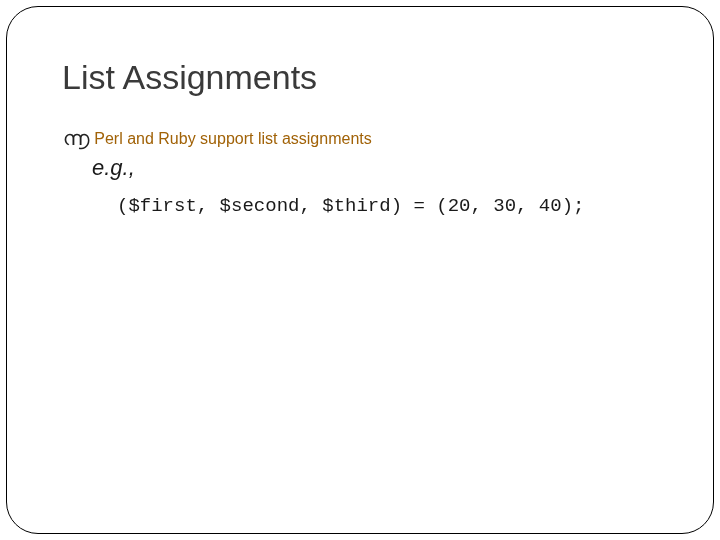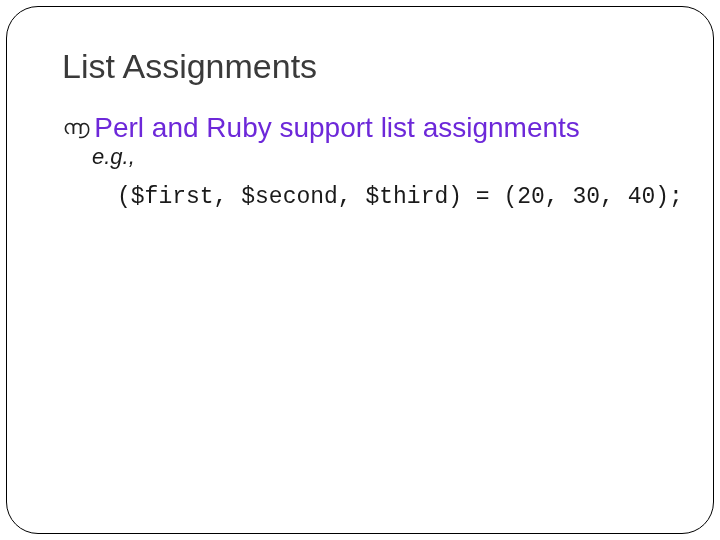--- a/index.html
+++ b/index.html
@@ -2,21 +2,21 @@
 <html><head>
 <meta charset="utf-8">
 <style>
   * { margin: 0; padding: 0; box-sizing: border-box; }
   html, body { width: 720px; height: 540px; background: #ffffff; font-family: Arial, Helvetica, sans-serif; }
   .slide {
     position: absolute;
     top: 6px; left: 6px; right: 6px; bottom: 6px;
     border: 1.5px solid #000;
     border-radius: 32px;
-    padding: 40px 55px 30px 55px;
+    padding: 51px 55px 30px 55px;
   }
   .title {
     font-size: 34px;
     font-weight: 400;
     color: #3a3a3a;
     margin-bottom: 28px;
   }
   .bullet-row {
     display: flex;
     align-items: flex-start;
@@ -24,35 +24,35 @@
     margin-left: 2px;
   }
   .bullet-icon {
     font-size: 20px;
     line-height: 28px;
     color: #222;
     font-family: "Times New Roman", serif;
     transform: translateY(-1px) scaleX(1.1);
   }
   .bullet-text {
-    font-size: 28px;
-    color: #6d28d9;
+    font-size: 16px;
+    color: #a16207;
     line-height: 28px;
   }
   .eg {
     font-size: 22px;
     color: #1a1a1a;
     margin-left: 30px;
     margin-top: 2px;
     margin-bottom: 14px;
     font-style: italic;
   }
   .code {
     font-family: "Courier New", Courier, monospace;
-    font-size: 23px;
+    font-size: 19px;
     color: #1a1a1a;
     margin-left: 55px;
     white-space: pre;
   }
 </style>
 </head>
 <body>
 
 <div class="slide">
   <h1 class="title">List Assignments</h1>

